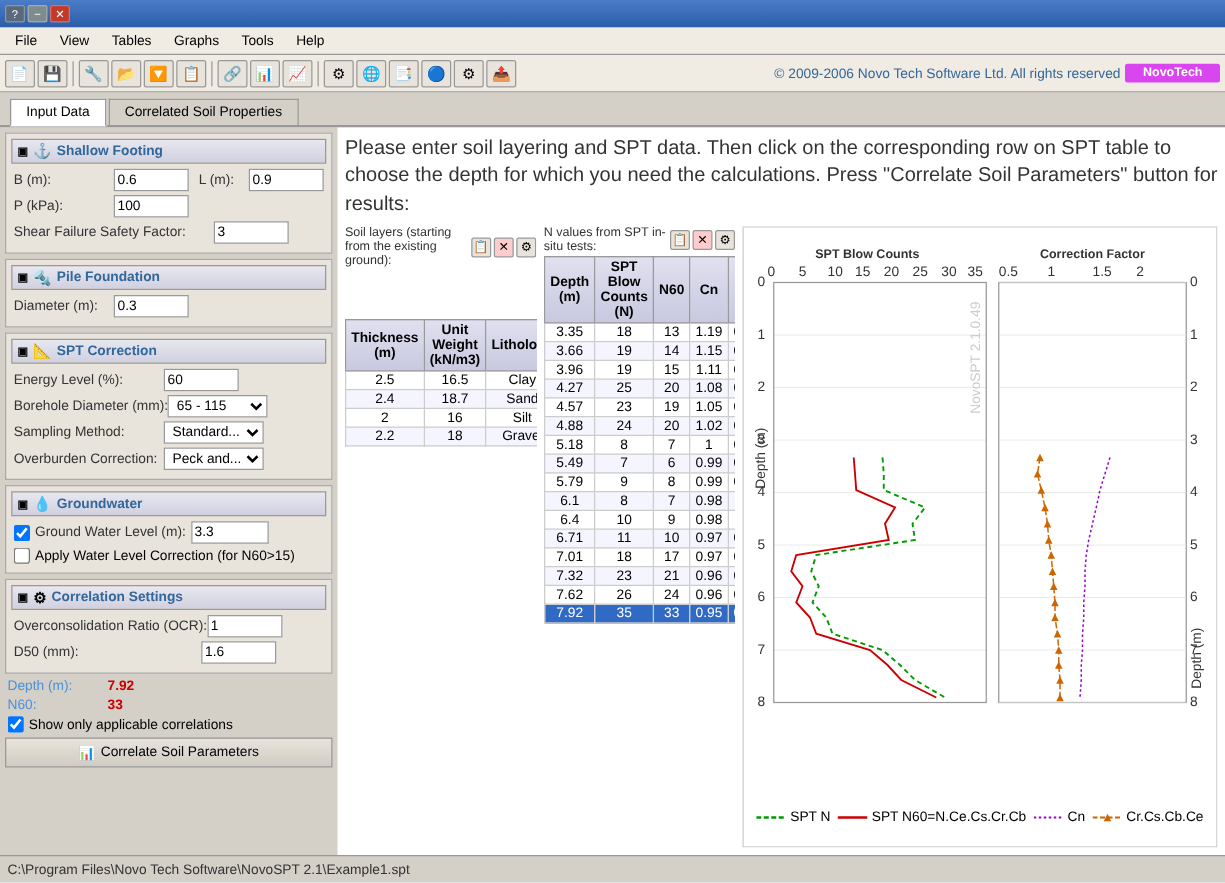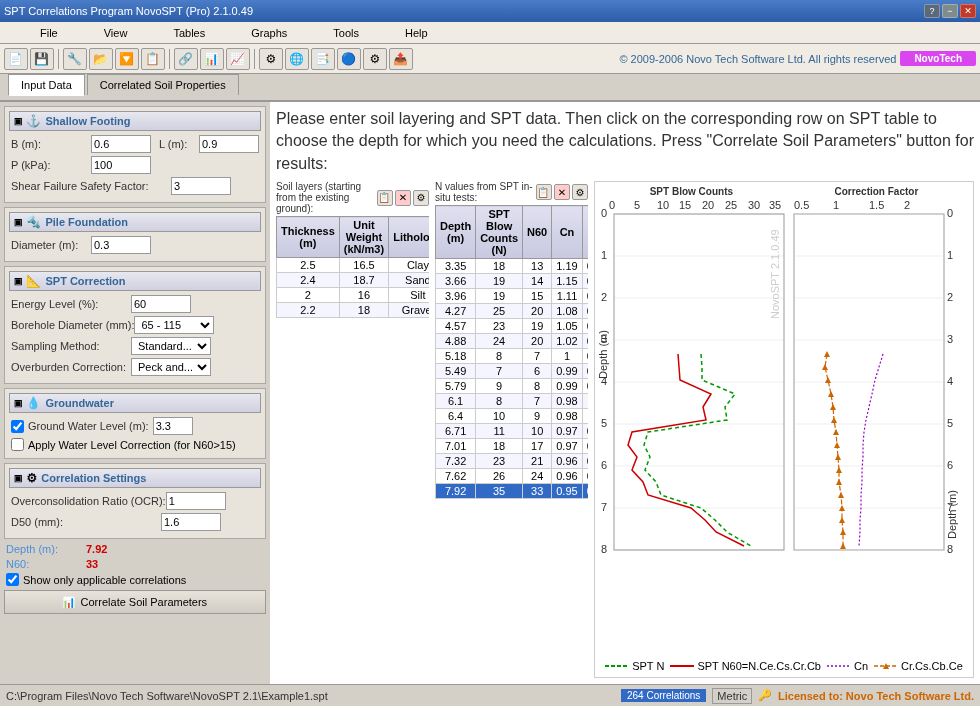--- a/index.html
+++ b/index.html
@@ -36,21 +36,20 @@
       height: 22px;
       display: flex;
       align-items: center;
       padding: 0 4px;
       gap: 2px;
     }
     .menu-item {
       padding: 2px 8px;
       cursor: pointer;
       font-size: 11px;
-      margin-left: 28px;
     }
 
     
     .toolbar {
       background: #f0ece4;
       border-bottom: 1px solid #999;
       height: 30px;
       display: flex;
       align-items: center;
       padding: 0 4px;
@@ -81,21 +80,21 @@
       font-size: 10px;
       font-weight: bold;
       border-radius: 2px;
     }
 
     
     .tab-bar {
       background: #d4d0c8;
       height: 28px;
       display: flex;
-      align-items: flex-start;
+      align-items: flex-end;
       padding-left: 8px;
       border-bottom: 2px solid #999;
     }
     .tab {
       padding: 4px 12px;
       background: #d4d0c8;
       border: 1px solid #999;
       border-bottom: none;
       cursor: pointer;
       font-size: 11px;
@@ -272,22 +271,23 @@
       flex: 1;
     }
 
     
     .charts-area {
       width: 380px;
       background: white;
       border: 1px solid #ccc;
       display: flex;
       flex-direction: column;
-      padding: 4px;
+      padding: 16px;
       flex-shrink: 0;
+      align-items: center;
     }
 
     .chart-title {
       text-align: center;
       font-size: 10px;
       font-weight: bold;
       color: #333;
     }
 
     
@@ -322,21 +322,20 @@
       color: #cc6600;
       font-weight: bold;
     }
     .status-key-icon { color: #cc6600; }
 
   </style>
 </head>
 <body>
 
 <div class="title-bar">
-  <span>SPT Correlations Program NovoSPT (Pro) 2.1.0.49</span>
   <div class="title-bar-buttons">
     <div class="title-btn help">?</div>
     <div class="title-btn min">−</div>
     <div class="title-btn close">✕</div>
   </div>
 </div>
 
 <div class="menu-bar">
   <span class="menu-item">File</span>
   <span class="menu-item">View</span>
@@ -450,21 +449,21 @@
 
     <div class="section-box">
       <div class="section-header">
         <span class="collapse-btn">▣</span>
         <span class="section-icon">💧</span>
         <span class="section-title-text">Groundwater</span>
       </div>
       <div class="checkbox-row">
         <input type="checkbox" checked="" style="">
         <span class="form-label">Ground Water Level (m):</span>
-        <input class="form-input" type="text" value="3.3" style="width: 40px;">
+        <input class="form-input" type="text" value="3.3" style="width: 62px;">
       </div>
       <div class="checkbox-row">
         <input type="checkbox" style="">
         <span>Apply Water Level Correction (for N60&gt;15)</span>
       </div>
     </div>
 
     <div class="section-box">
       <div class="section-header">
         <span class="collapse-btn">▣</span>
@@ -501,21 +500,21 @@
     </button>
 
   </div>
 
   <div class="right-panel">
 
     <div class="instruction-text">Please enter soil layering and SPT data. Then click on the corresponding row on SPT table to choose the depth for which you need the calculations. Press "Correlate Soil Parameters" button for results:</div>
 
     <div class="tables-area">
 
-      <div class="table-section" style="max-width:280px;">
+      <div class="table-section" style="max-width:280px;gap:39px;">
         <div class="table-toolbar">
           <span class="table-label">Soil layers (starting from the existing ground):</span>
           <div class="table-icons">
             <div class="table-icon-btn">📋</div>
             <div class="table-icon-btn" style="background:#ffcccc;">✕</div>
             <div class="table-icon-btn">⚙</div>
           </div>
         </div>
         <div class="table-scroll">
           <table class="data-table">
@@ -827,19 +826,13 @@
           </div>
         </div>
       </div>
 
     </div>
   </div>
 </div>
 
 <div class="status-bar">
   <span class="status-path">C:\Program Files\Novo Tech Software\NovoSPT 2.1\Example1.spt</span>
-  <div class="status-right">
-    <span class="status-badge">264 Correlations</span>
-    <span class="status-metric">Metric</span>
-    <span class="status-key-icon">🔑</span>
-    <span class="status-licensed">Licensed to: Novo Tech Software Ltd.</span>
-  </div>
 </div>
 
 </body></html>

